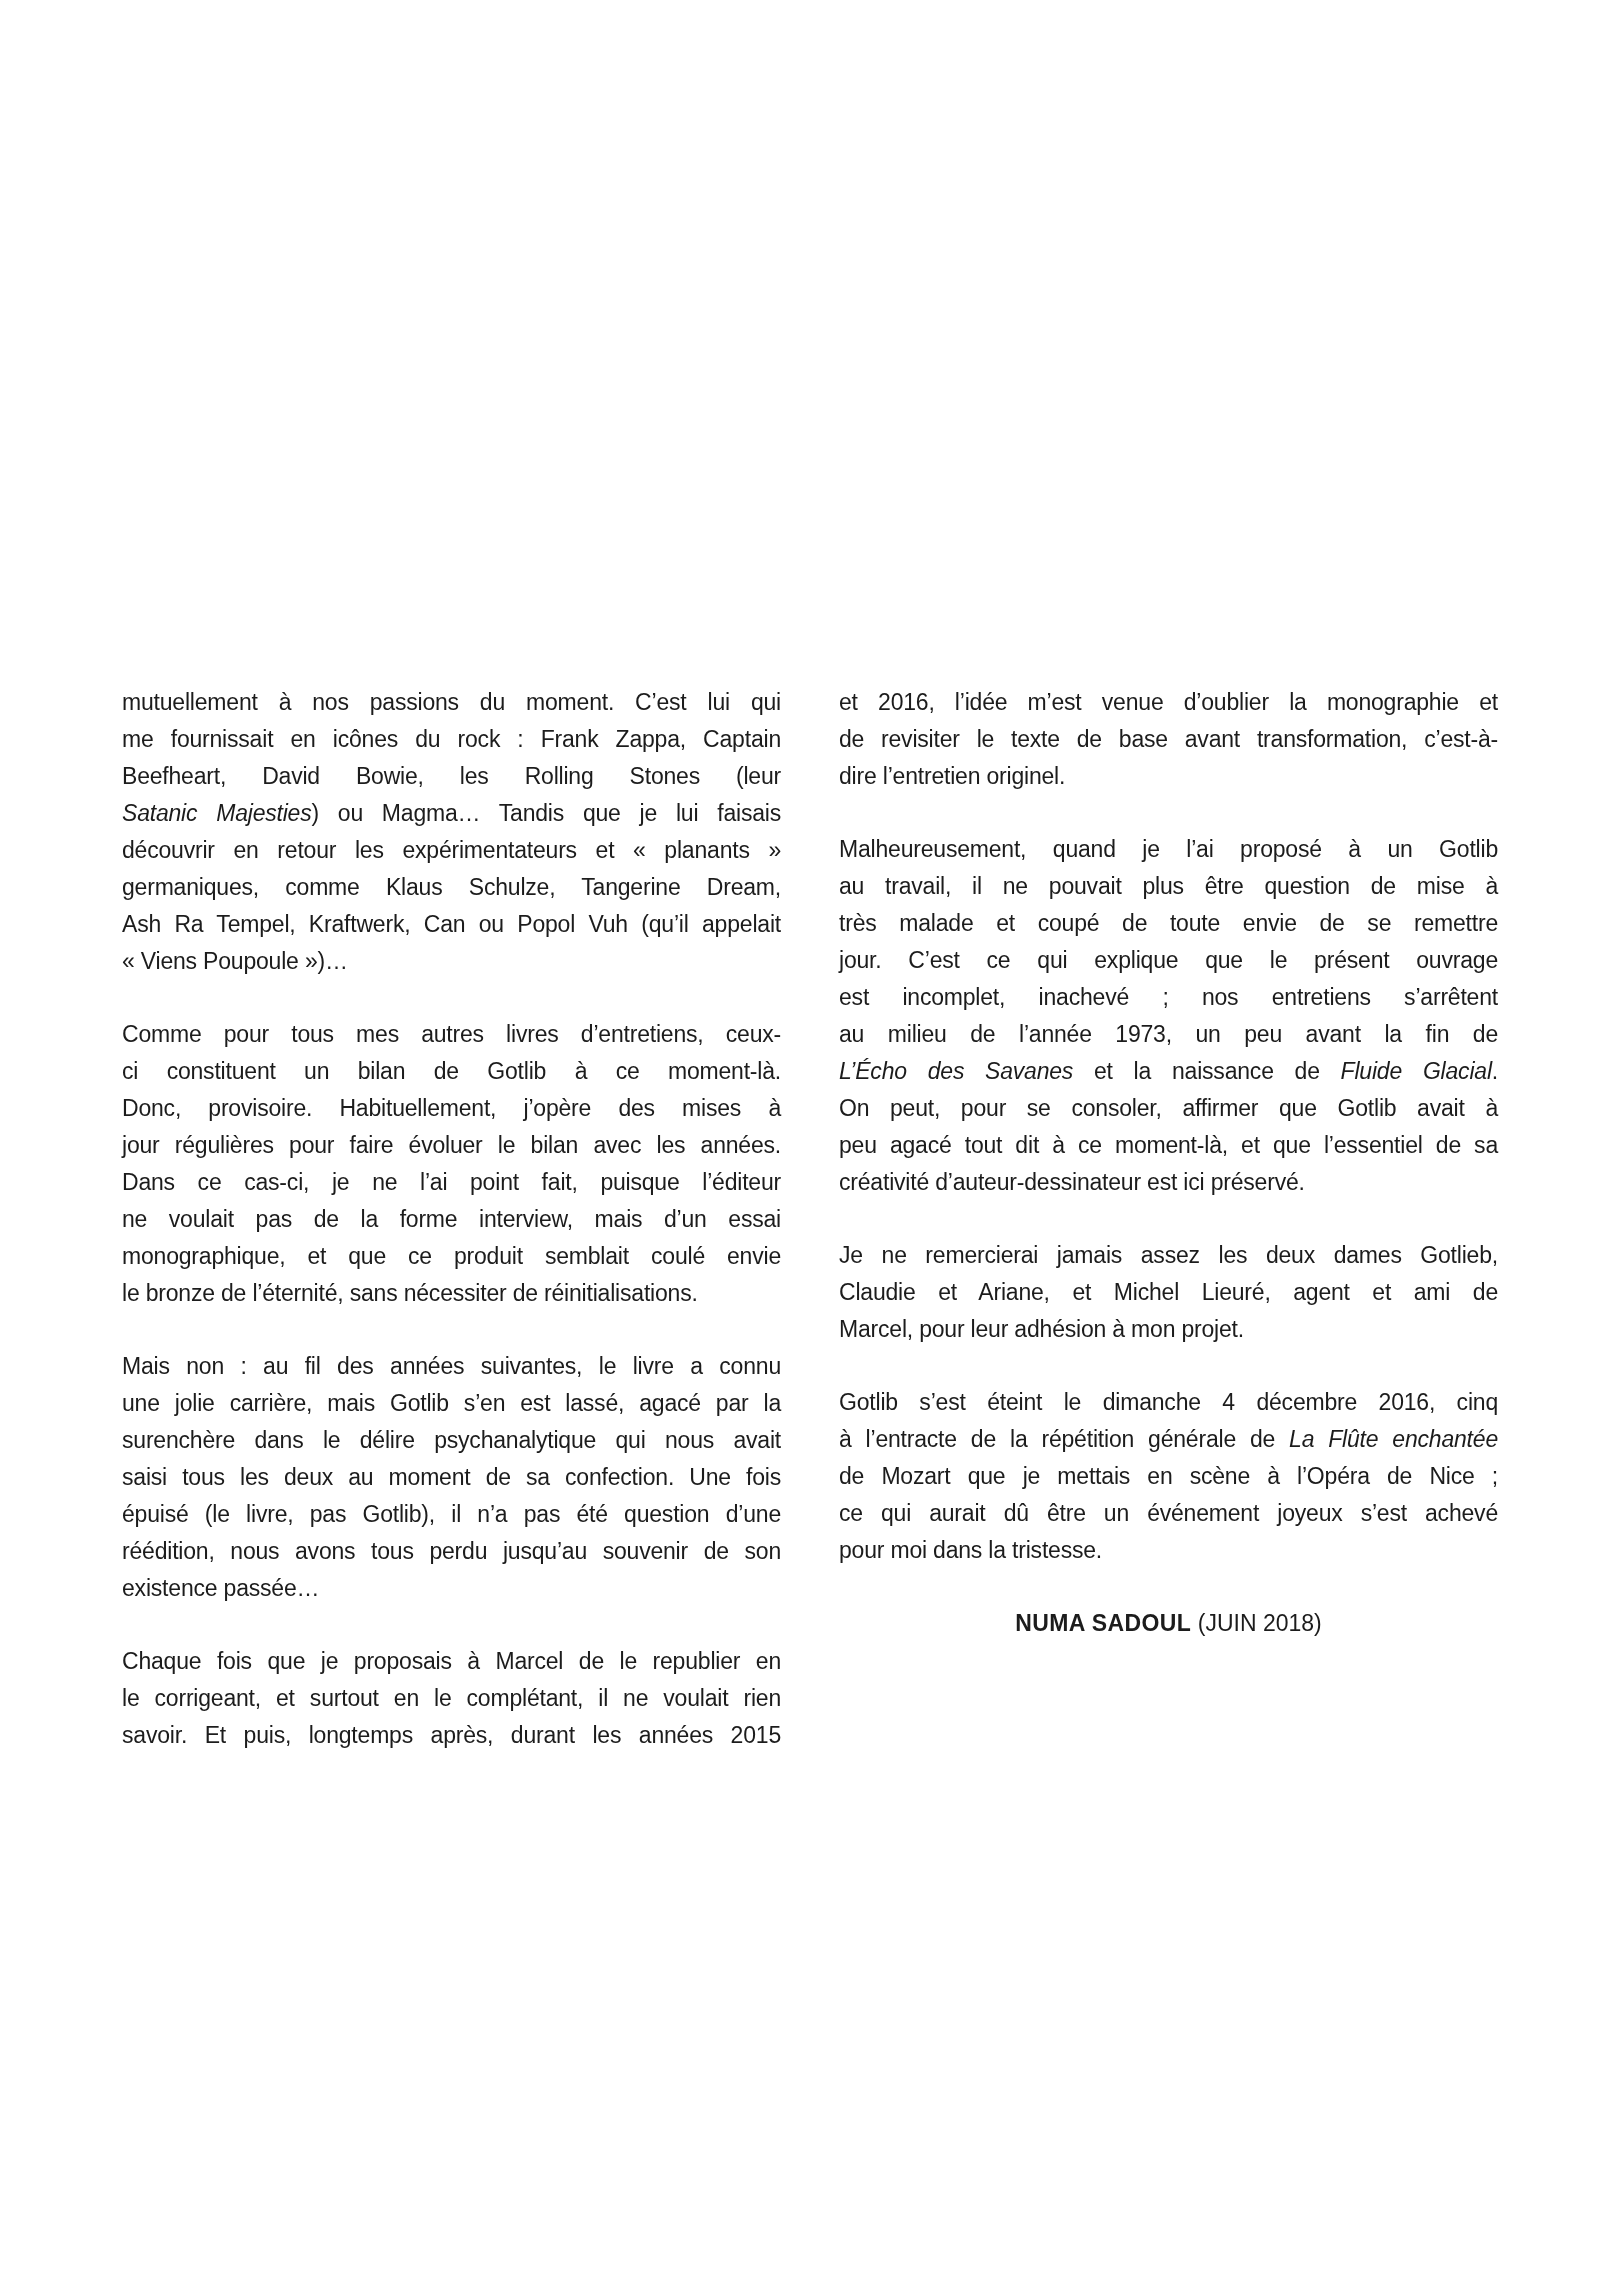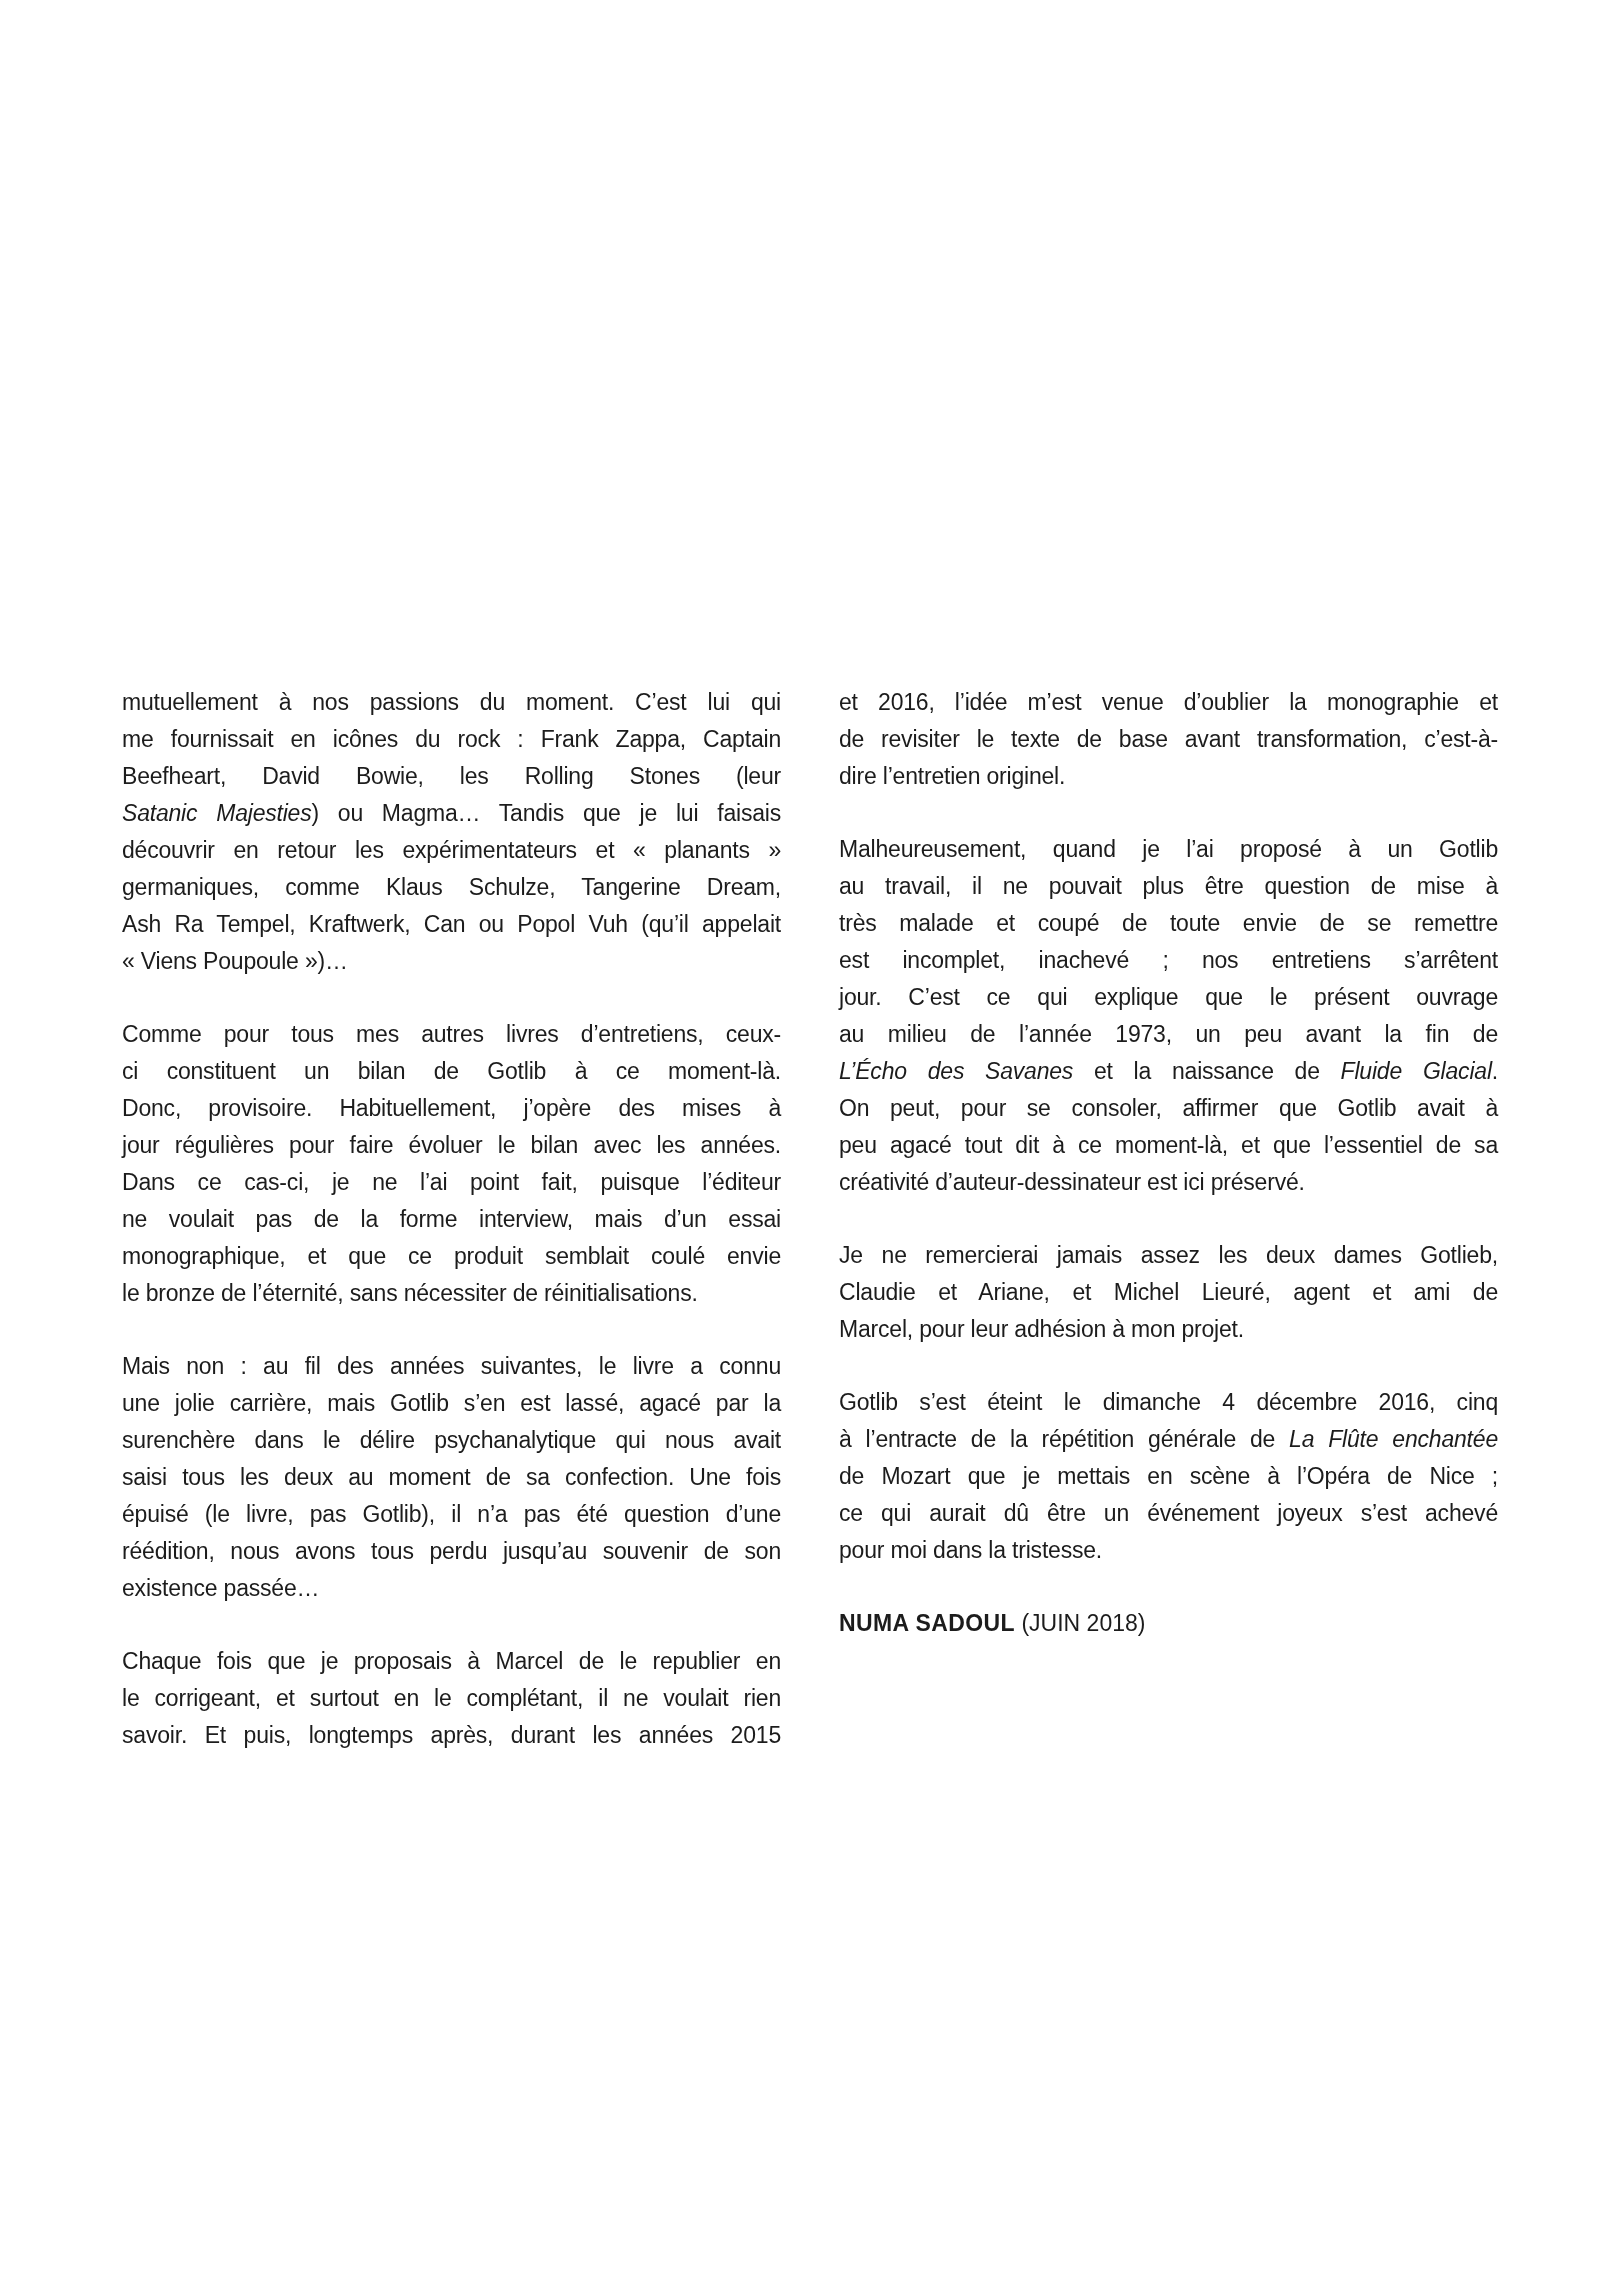--- a/index.html
+++ b/index.html
@@ -19,21 +19,21 @@
     white-space: nowrap;
     text-align: justify;
     text-align-last: justify;
     letter-spacing: -0.2px;
   }
   .line.last { text-align-last: left; }
   .line i, .line em { font-style: italic; }
   .sup { font-size: 12.6px; vertical-align: 9.3px; }
   .signature {
     display: block;
-    text-align: left;
+    text-align: center;
     font-family: "Liberation Sans", sans-serif;
     font-size: 23px;
     line-height: 37px;
     color: #1c1c1c;
   }
   .signature .name { font-weight: bold; letter-spacing: 0.4px; }
 </style>
 </head>
 <body>
 
@@ -85,22 +85,22 @@
     <div class="para">
       <span class="line">et 2016, l’idée m’est venue d’oublier la monographie et</span>
       <span class="line">de revisiter le texte de base avant transformation, c’est-à-</span>
       <span class="line last">dire l’entretien originel.</span>
     </div>
 
     <div class="para">
       <span class="line">Malheureusement, quand je l’ai proposé à un Gotlib</span>
       <span class="line">au travail, il ne pouvait plus être question de mise à</span>
       <span class="line">très malade et coupé de toute envie de se remettre</span>
+      <span class="line">jour. C’est ce qui explique que le présent ouvrage</span>
       <span class="line">est incomplet, inachevé ; nos entretiens s’arrêtent</span>
-      <span class="line">jour. C’est ce qui explique que le présent ouvrage</span>
       <span class="line">au milieu de l’année 1973, un peu avant la fin de</span>
       <span class="line"><i>L’Écho des Savanes</i><span> et la naissance de </span><i>Fluide Glacial</i><span>.</span></span>
       <span class="line">On peut, pour se consoler, affirmer que Gotlib avait à</span>
       <span class="line">peu agacé tout dit à ce moment-là, et que l’essentiel de sa</span>
       <span class="line last">créativité d’auteur-dessinateur est ici préservé.</span>
     </div>
 
     <div class="para">
       <span class="line">Je ne remercierai jamais assez les deux dames Gotlieb,</span>
       <span class="line">Claudie et Ariane, et Michel Lieuré, agent et ami de</span>

